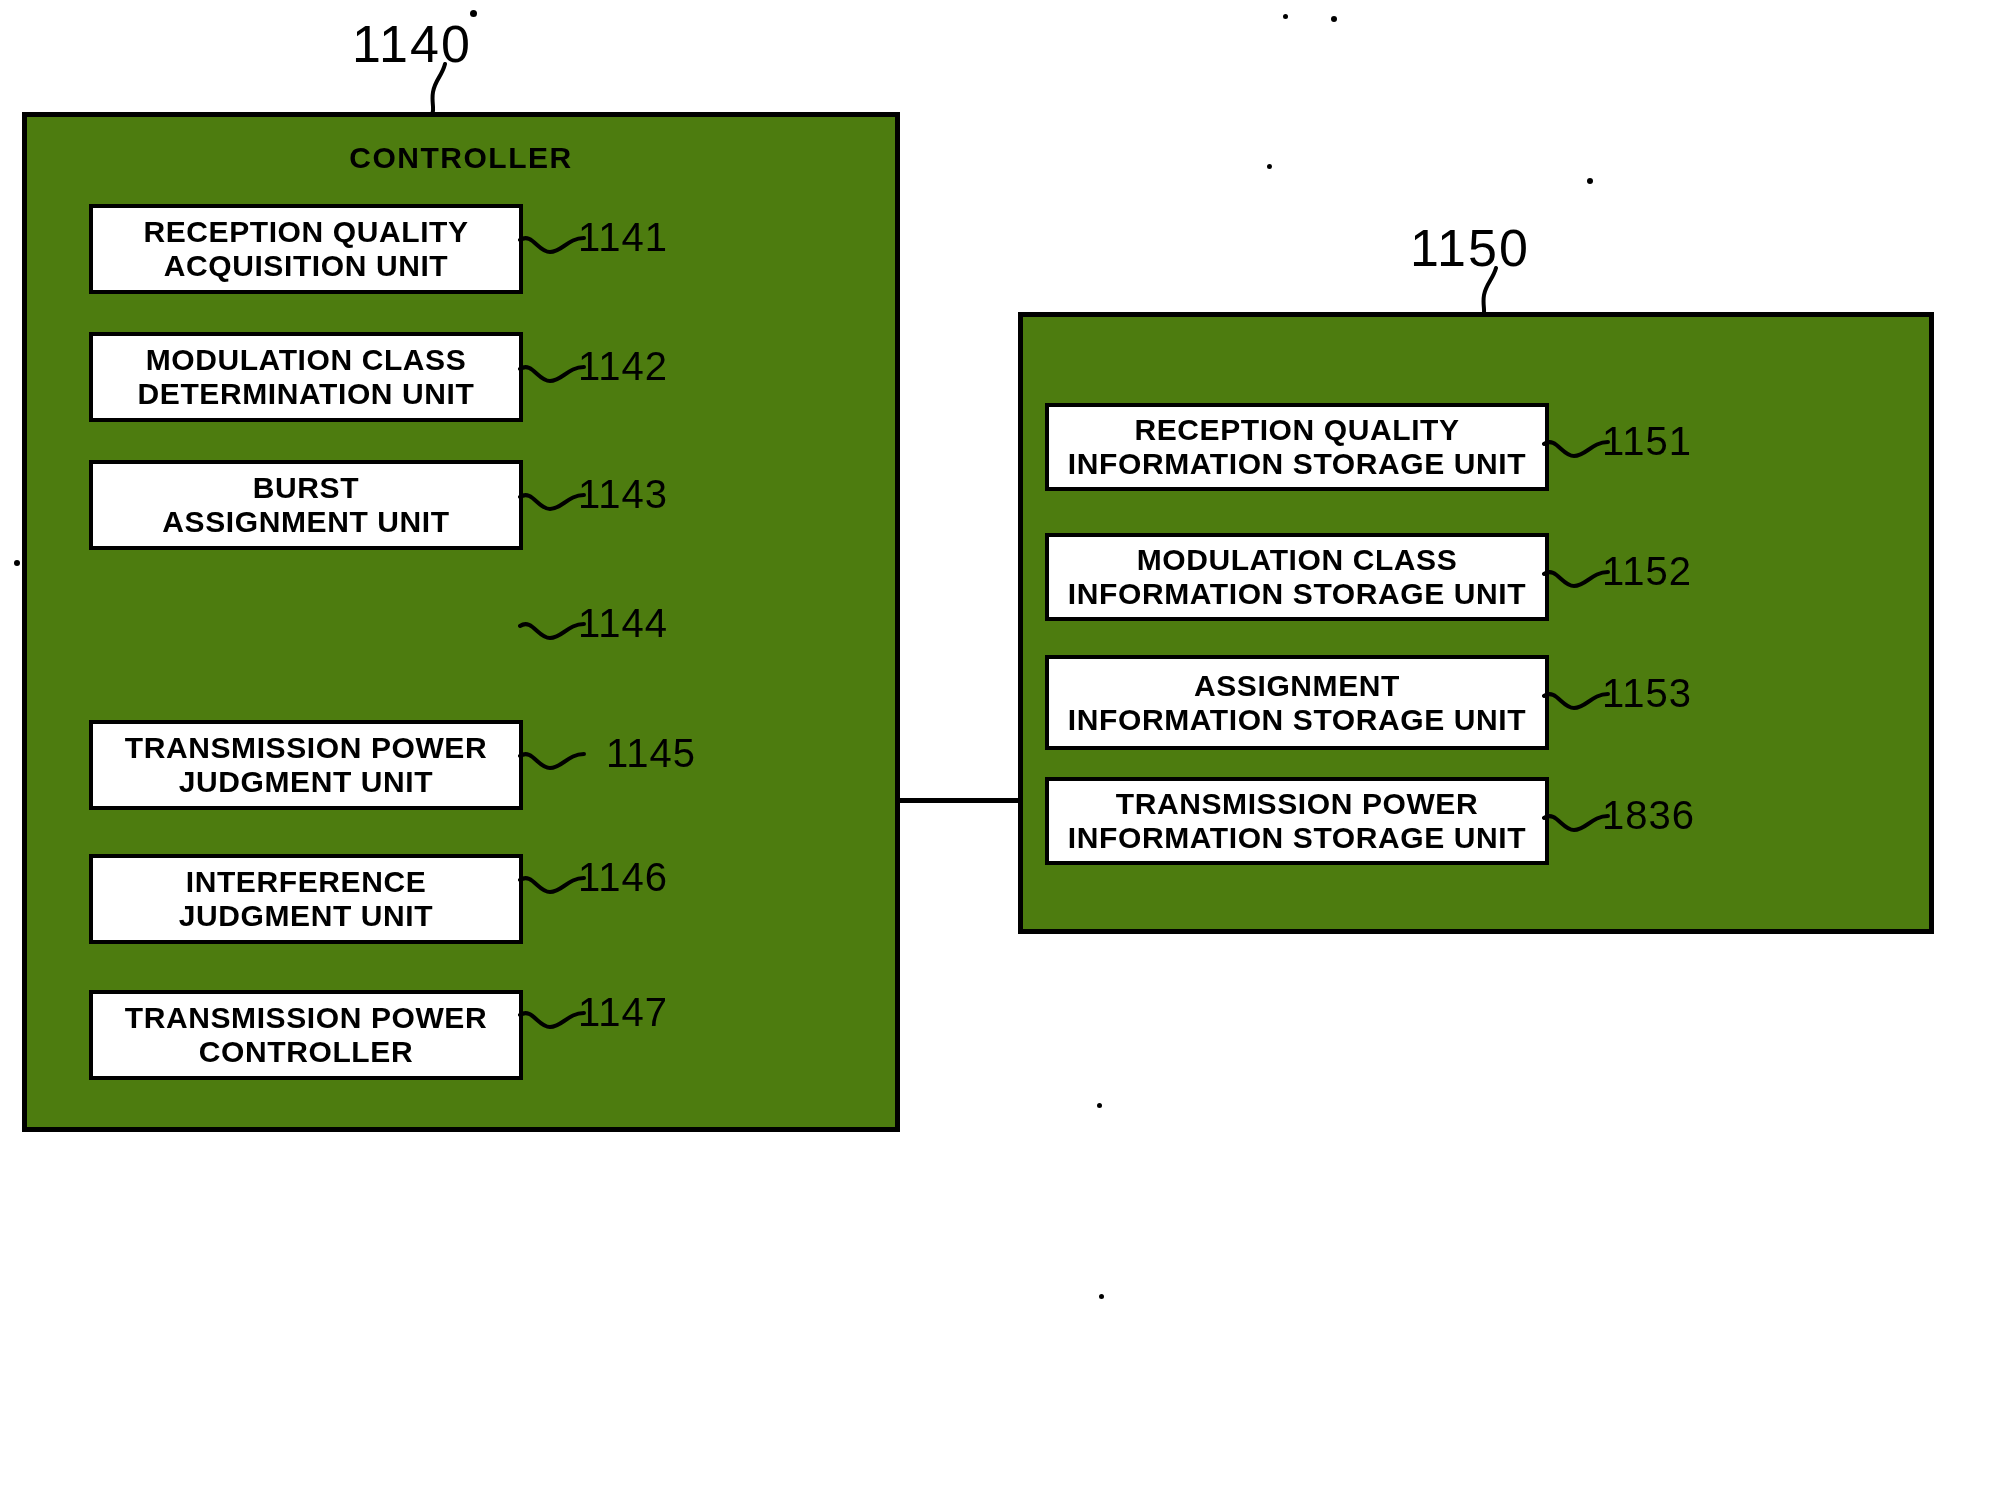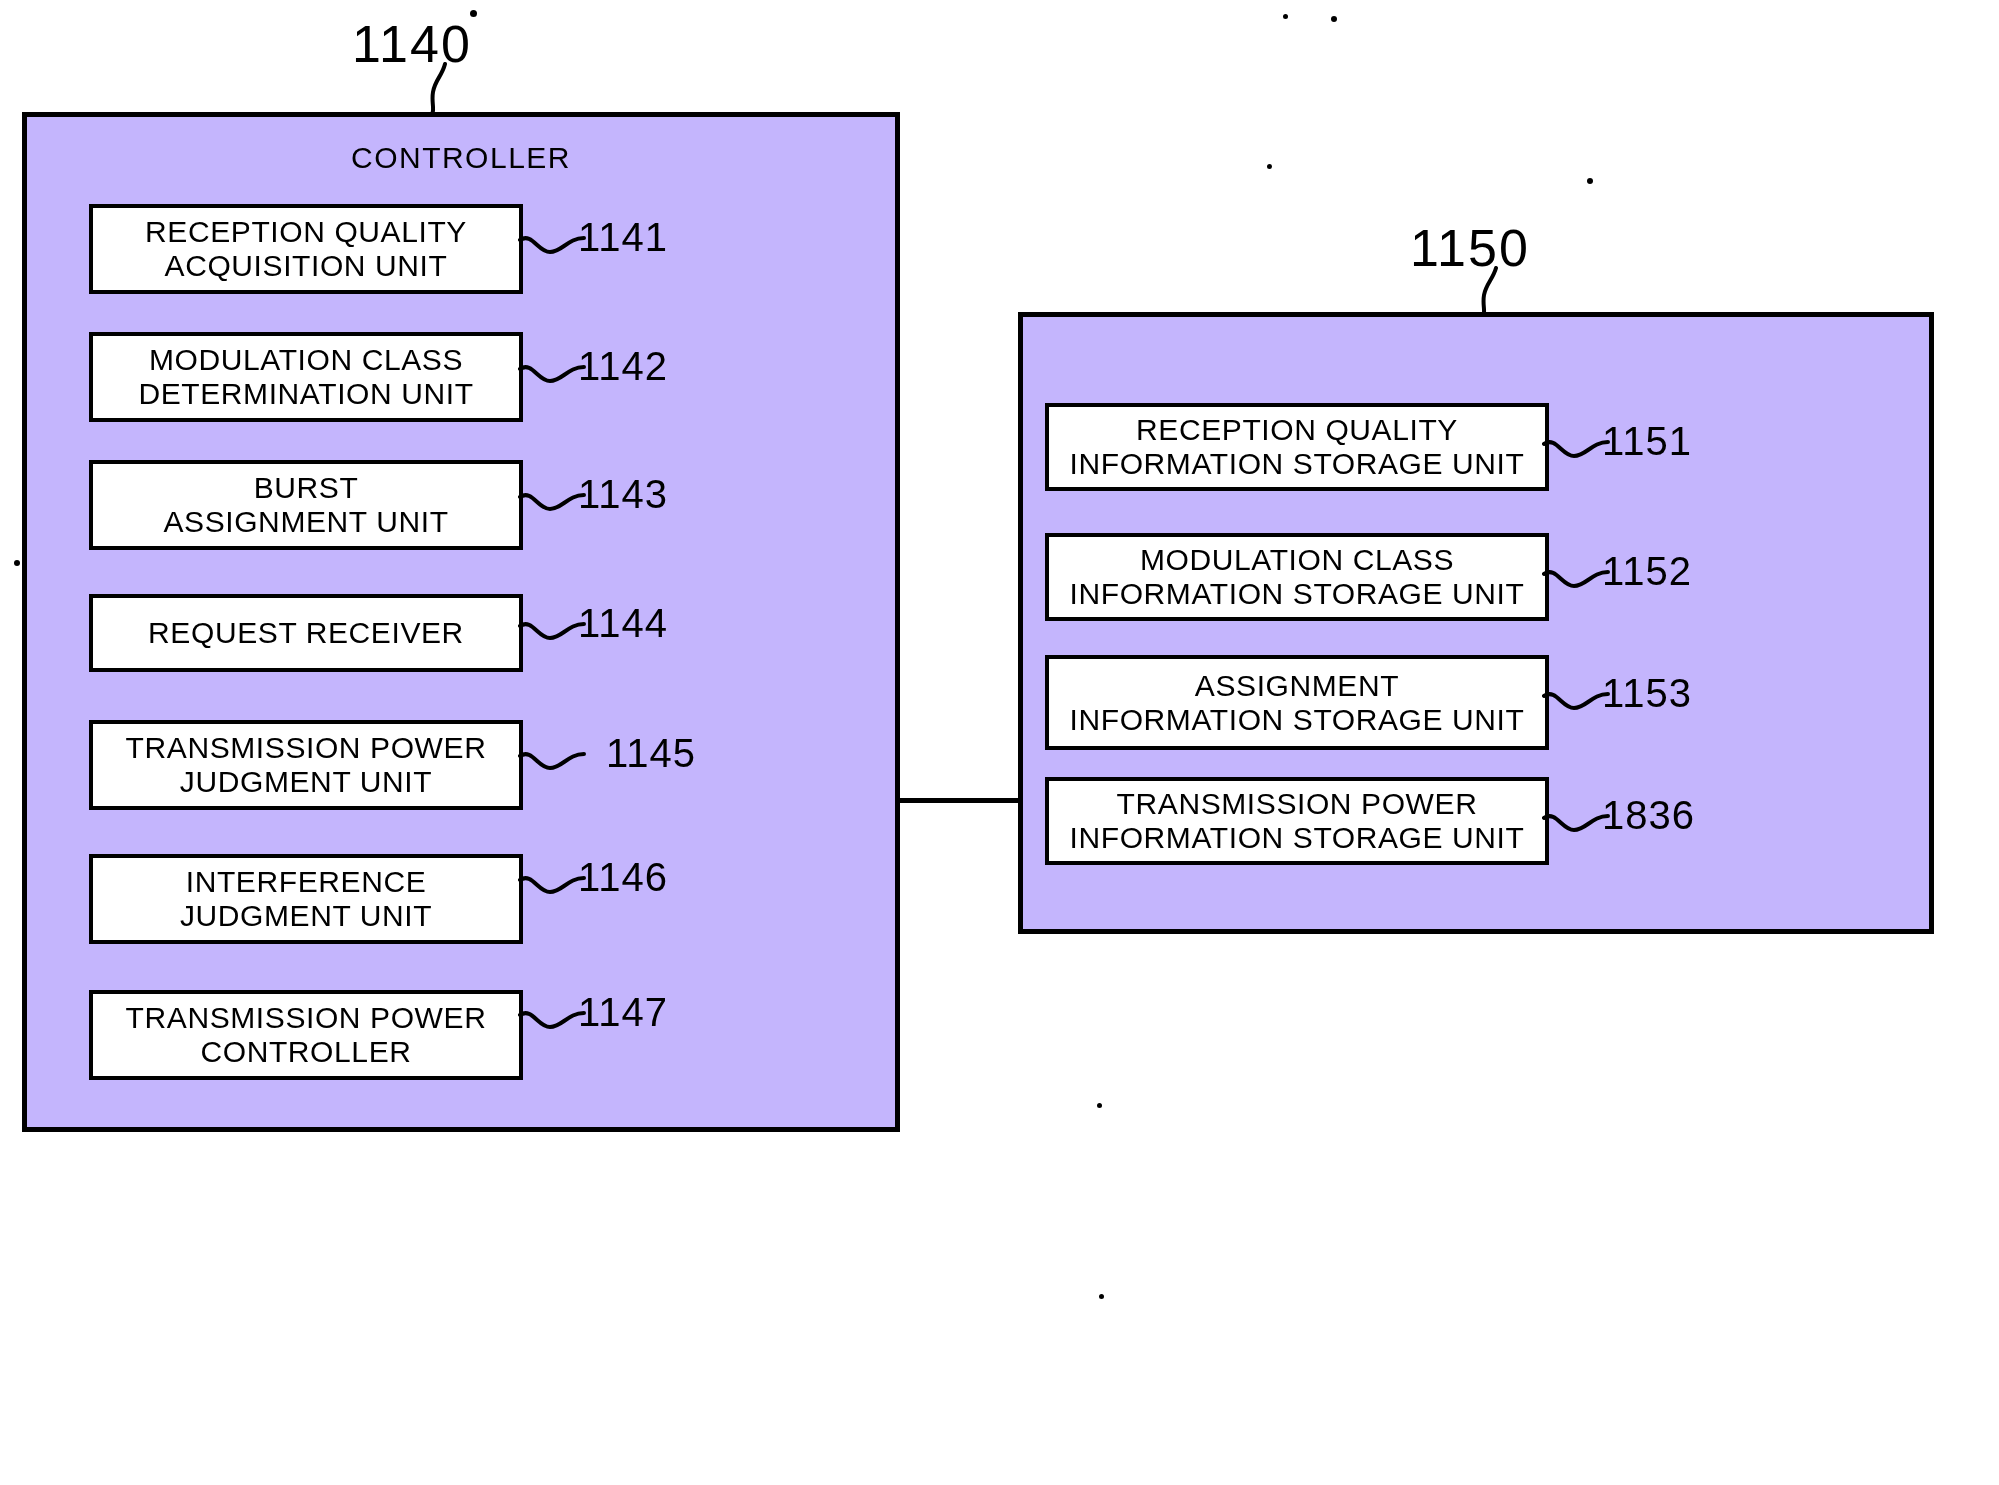--- a/index.html
+++ b/index.html
@@ -21,21 +21,22 @@
     inset: 0;
     width: 1999px;
     height: 1485px;
   }
 
   
   .panel {
     position: absolute;
     border: 5px solid #000;
     box-sizing: border-box;
-    background: #c4b5fd;
+    background: #4d7c0f;
+    font-weight: bold;
   }
   #controller-panel {
     left: 22px;
     top: 112px;
     width: 878px;
     height: 1020px;
   }
   #storage-panel {
     left: 1018px;
     top: 312px;
@@ -154,23 +155,20 @@
 ACQUISITION UNIT</span>
     </div>
     <div class="unit-box" style="top:215px; height:90px;">
       <span class="label">MODULATION CLASS
 DETERMINATION UNIT</span>
     </div>
     <div class="unit-box" style="top:343px; height:90px;">
       <span class="label">BURST
 ASSIGNMENT UNIT</span>
     </div>
-    <div class="unit-box" style="top:477px; height:78px;">
-      <span class="label">REQUEST RECEIVER</span>
-    </div>
     <div class="unit-box" style="top:603px; height:90px;">
       <span class="label">TRANSMISSION POWER
 JUDGMENT UNIT</span>
     </div>
     <div class="unit-box" style="top:737px; height:90px;">
       <span class="label">INTERFERENCE
 JUDGMENT UNIT</span>
     </div>
     <div class="unit-box" style="top:873px; height:90px;">
       <span class="label">TRANSMISSION POWER

